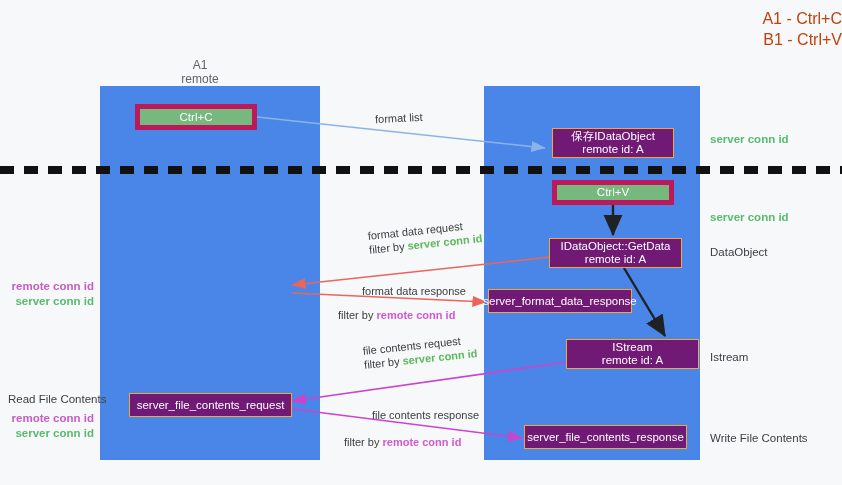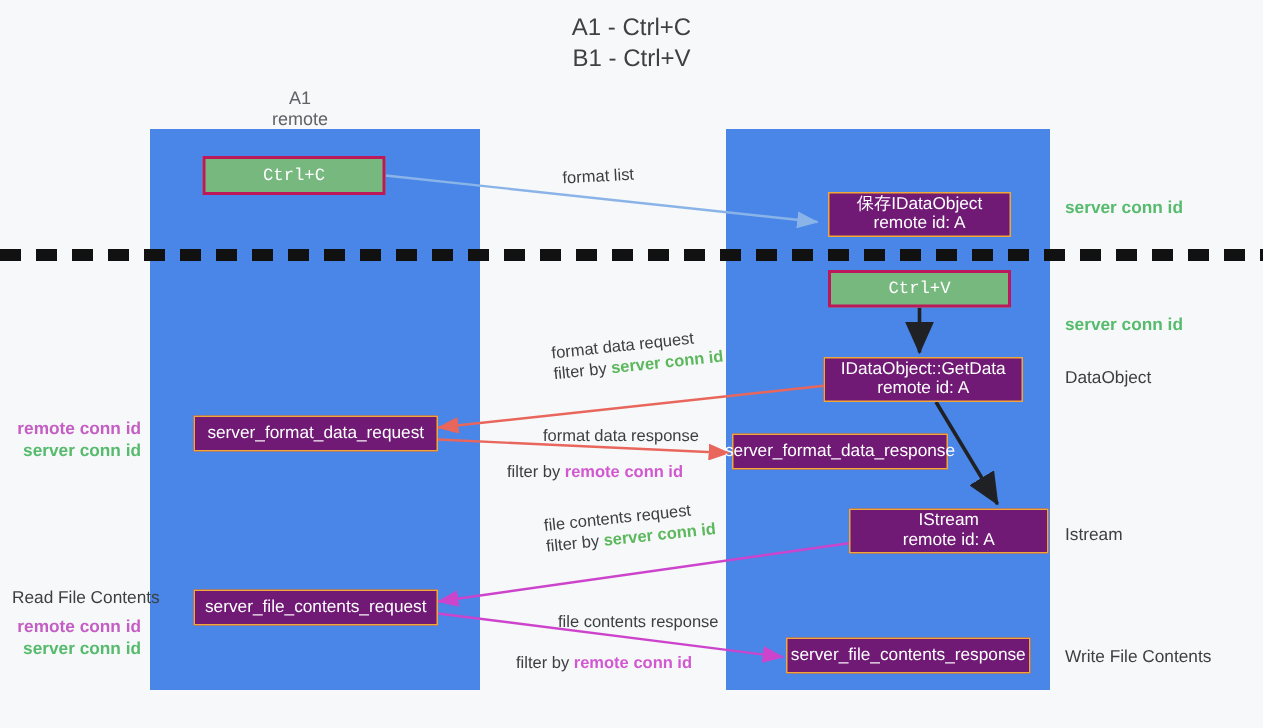--- a/index.html
+++ b/index.html
@@ -11,23 +11,23 @@
     overflow:hidden;
     color:#3c4043;
   }
   #stage{position:absolute;left:0;top:0;width:842px;height:485px;}
   .abs{position:absolute;}
   svg#wires{position:absolute;left:0;top:0;width:842px;height:485px;pointer-events:none;}
 
   
   #title{
     left:0;top:8px;width:842px;
-    text-align:center;
+    text-align:right;
     font-size:16px;line-height:21px;
-    color:#404040;
+    color:#c2410c;
     white-space:pre;
   }
 
   
   .col-head{
     text-align:center;font-size:12px;line-height:14px;color:#5f6368;
     white-space:pre;
   }
 
   
@@ -36,21 +36,21 @@
   
   .box{
     box-sizing:border-box;
     display:flex;flex-direction:column;
     align-items:center;justify-content:center;
     text-align:center;
     color:#ffffff;
     font-size:11.5px;line-height:13px;
     white-space:pre;
   }
-  .box.green{background:#76b87d;border:2px solid #be185d;font-family:Liberation Mono, monospace;}
+  .box.green{background:#76b87d;border:5px solid #be185d;}
   .box.orange{background:#701a75;border:1px solid #f2a838;}
 
   
   .edge-label{
     font-size:11px;line-height:14px;color:#3c4043;white-space:nowrap;
   }
   .edge-label .g{color:#5cb85c;font-weight:bold;}
   .edge-label .m{color:#d158d1;font-weight:bold;}
 
   
@@ -115,21 +115,20 @@
   <div class="abs box green" style="left:135px;top:104px;width:122px;height:26px;">Ctrl+C</div>
 
   <div class="abs box orange" style="left:552px;top:128px;width:122px;height:30px;">保存IDataObject
 remote id: A</div>
 
   <div class="abs box green" style="left:552px;top:180px;width:122px;height:25px;">Ctrl+V</div>
 
   <div class="abs box orange" style="left:549px;top:238px;width:133px;height:30px;">IDataObject::GetData
 remote id: A</div>
 
-  <div class="abs box orange" style="left:129px;top:277px;width:163px;height:24px;">server_format_data_request</div>
 
   <div class="abs box orange" style="left:488px;top:289px;width:144px;height:24px;">server_format_data_response</div>
 
   <div class="abs box orange" style="left:566px;top:339px;width:133px;height:30px;">IStream
 remote id: A</div>
 
   <div class="abs box orange" style="left:129px;top:393px;width:163px;height:24px;">server_file_contents_request</div>
 
   <div class="abs box orange" style="left:524px;top:425px;width:163px;height:24px;">server_file_contents_response</div>
 

